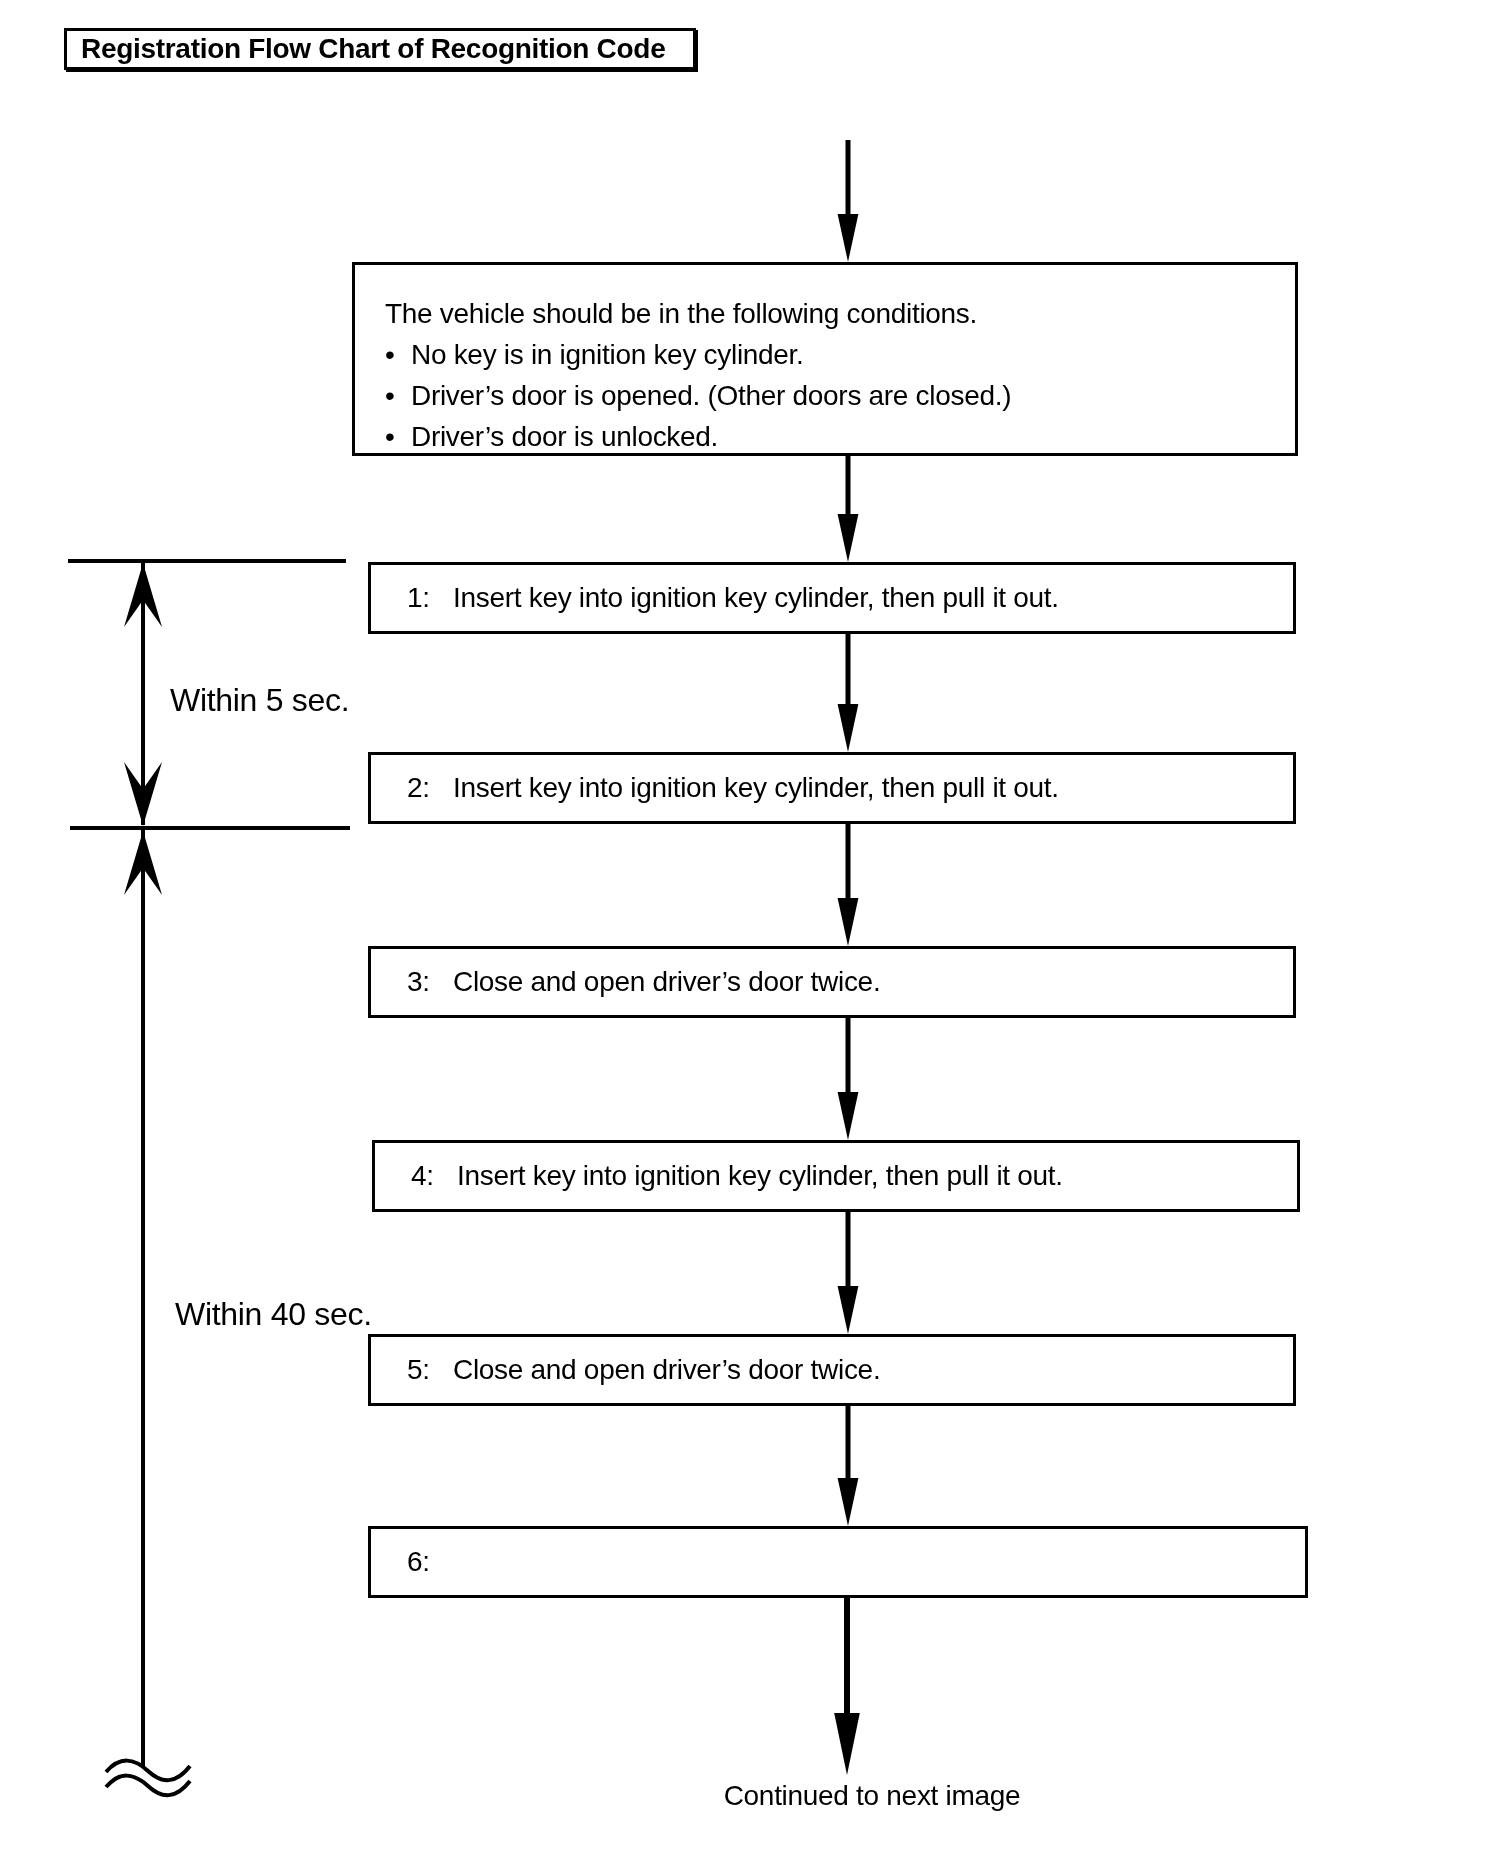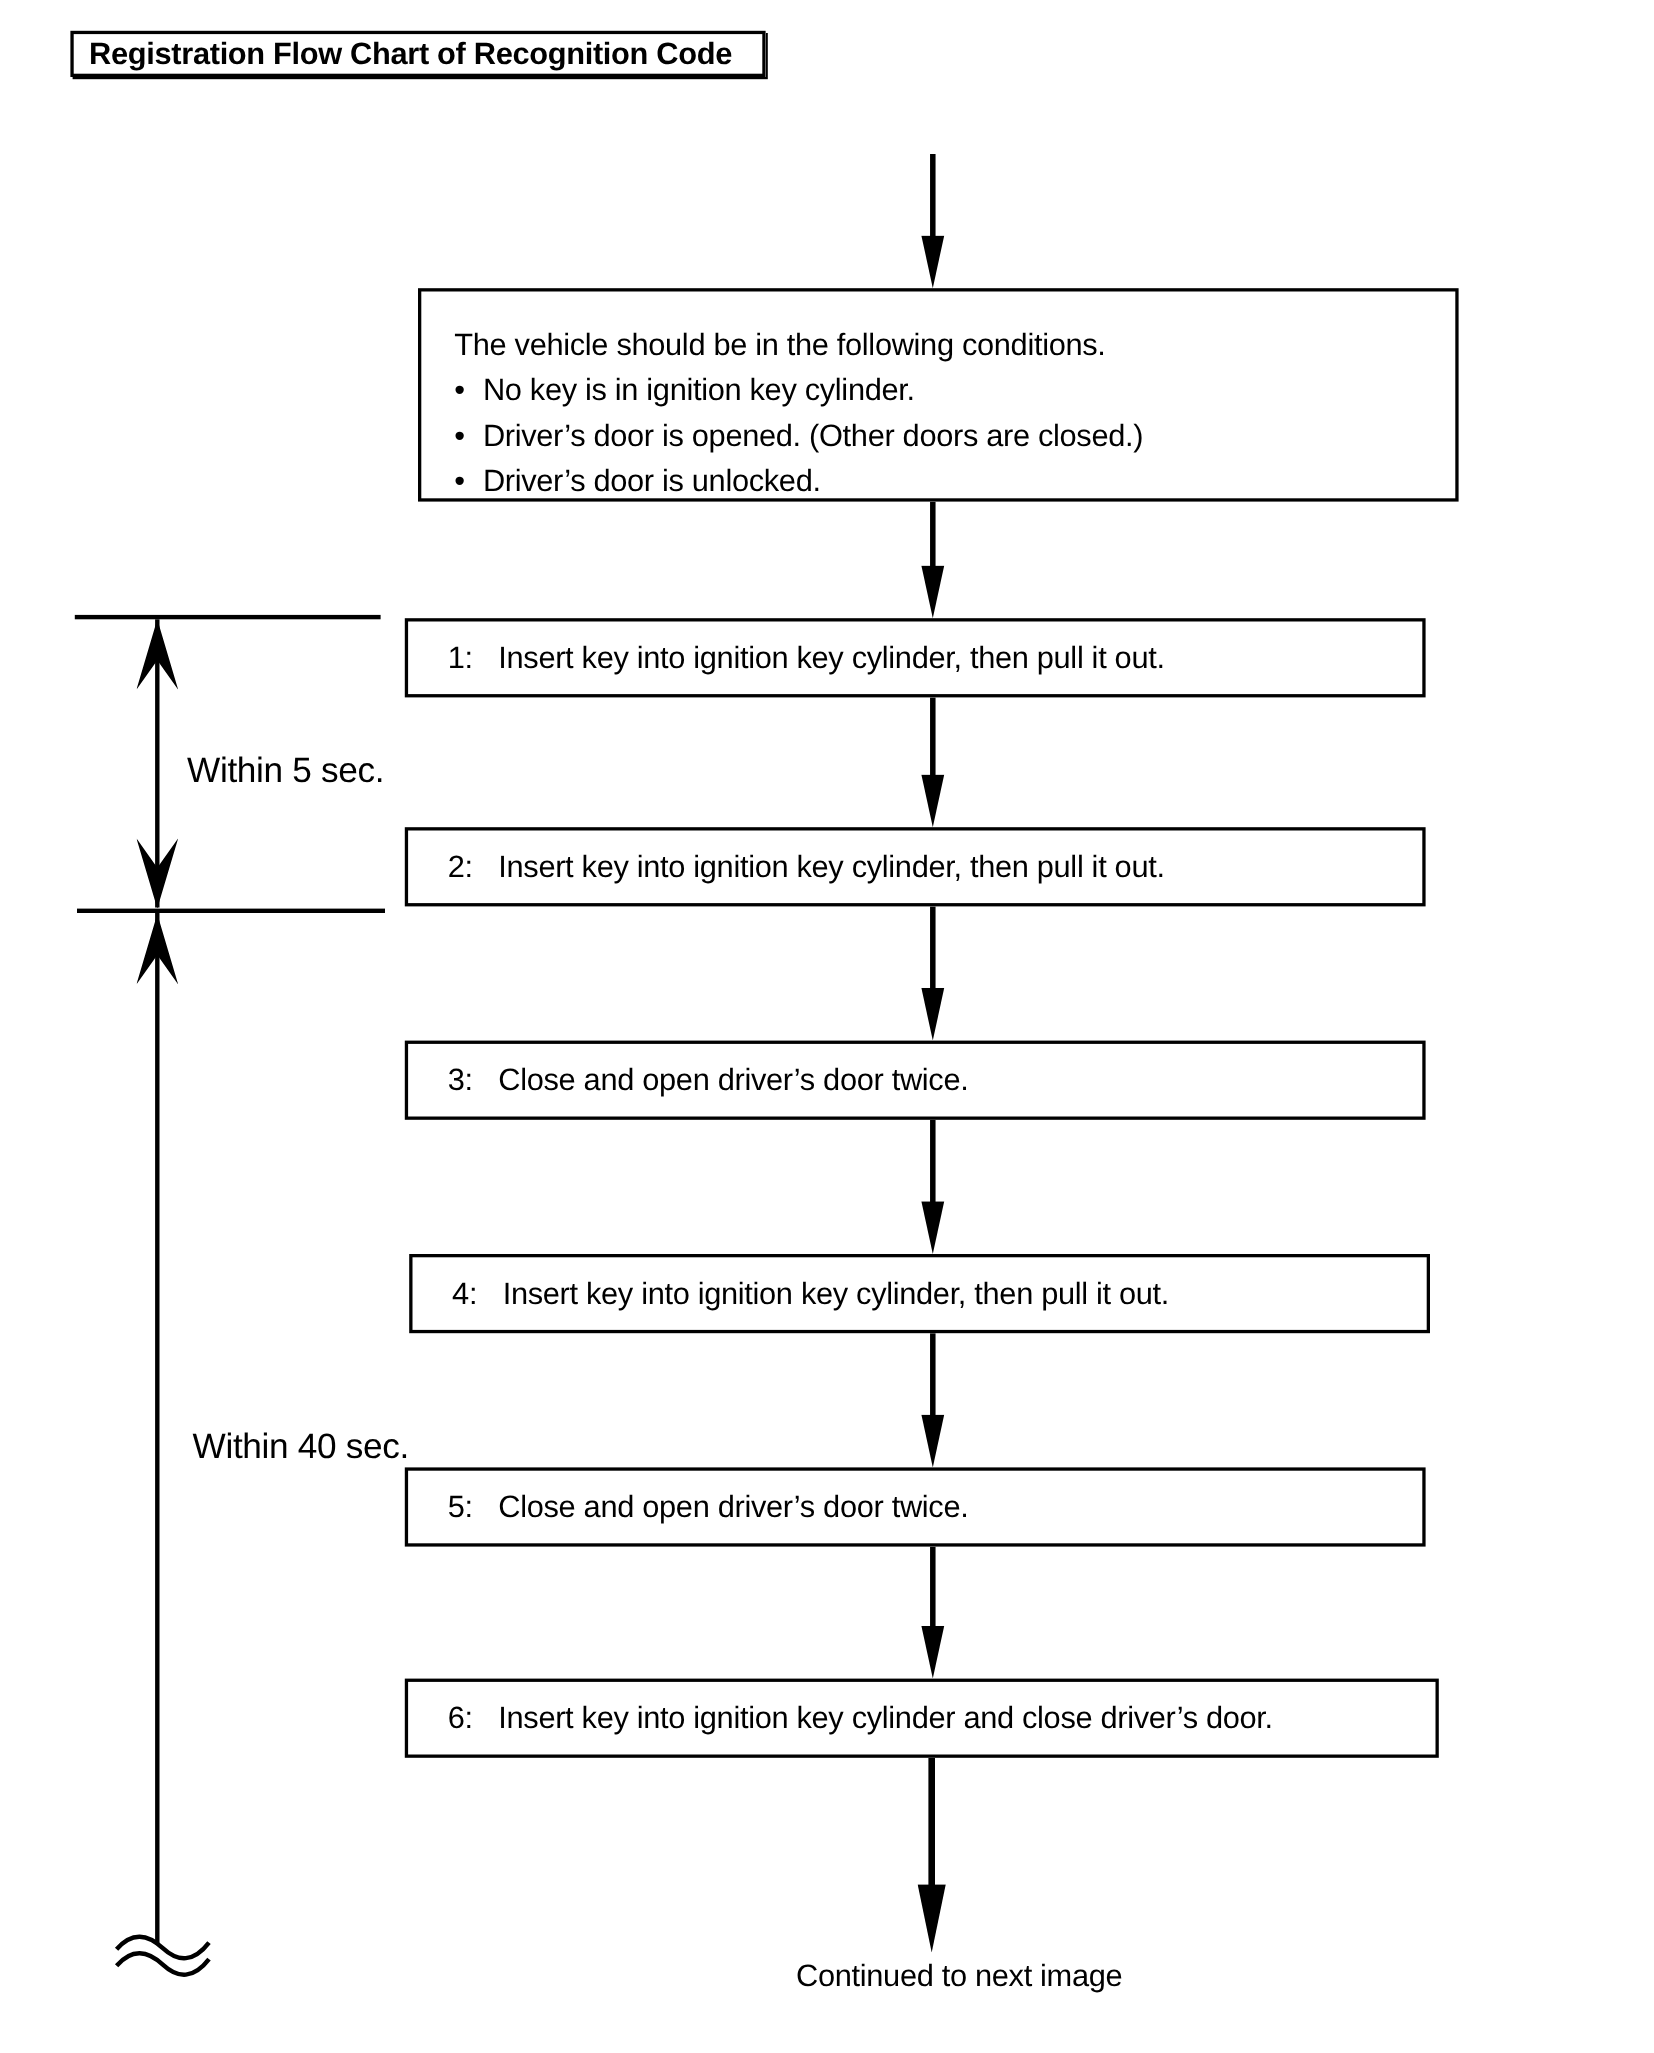--- a/index.html
+++ b/index.html
@@ -29,21 +29,21 @@
     font-size:29px;letter-spacing:0.5px;
   }
   
   .proc-box{
     position:absolute;border:3px solid #000;box-sizing:border-box;
     background:#fff;
   }
   .cond-box{
     left:352px;top:262px;width:946px;height:194px;
     padding:28px 4px 0 30px;
-    font-size:28px;line-height:41px;letter-spacing:-0.3px;margin-left:28px;
+    font-size:28px;line-height:41px;letter-spacing:-0.3px;
   }
   .cond-line{white-space:nowrap;}
   .bullet-mark{display:inline-block;width:26px;text-align:left;}
   .step-box{
     left:368px;width:928px;height:72px;
     display:flex;align-items:center;
     font-size:28px;letter-spacing:-0.3px;
   }
   .step-num{margin-left:36px;width:46px;flex:0 0 46px;}
   
@@ -132,21 +132,20 @@
   <div class="proc-box step-box" style="top:1140px;left:372px;">
     <span class="step-num">4:</span>
     <span>Insert key into ignition key cylinder, then pull it out.</span>
   </div>
   <div class="proc-box step-box" style="top:1334px;">
     <span class="step-num">5:</span>
     <span>Close and open driver’s door twice.</span>
   </div>
   <div class="proc-box step-box" style="top:1526px;width:940px;">
     <span class="step-num">6:</span>
-    <span>Insert key into ignition key cylinder and close driver’s door.</span>
   </div>
 
   <div class="hline" style="left:68px;top:559px;width:278px;"></div>
   <div class="hline" style="left:70px;top:826px;width:280px;"></div>
   <div class="vline" style="left:141px;top:563px;height:262px;"></div>
   <div class="barb up" style="left:124px;top:563px;"></div>
   <div class="barb down" style="left:124px;top:762px;"></div>
   <div class="timer-label" style="left:170px;top:682px;">Within 5 sec.</div>
 
   <div class="vline" style="left:141px;top:830px;height:938px;"></div>

